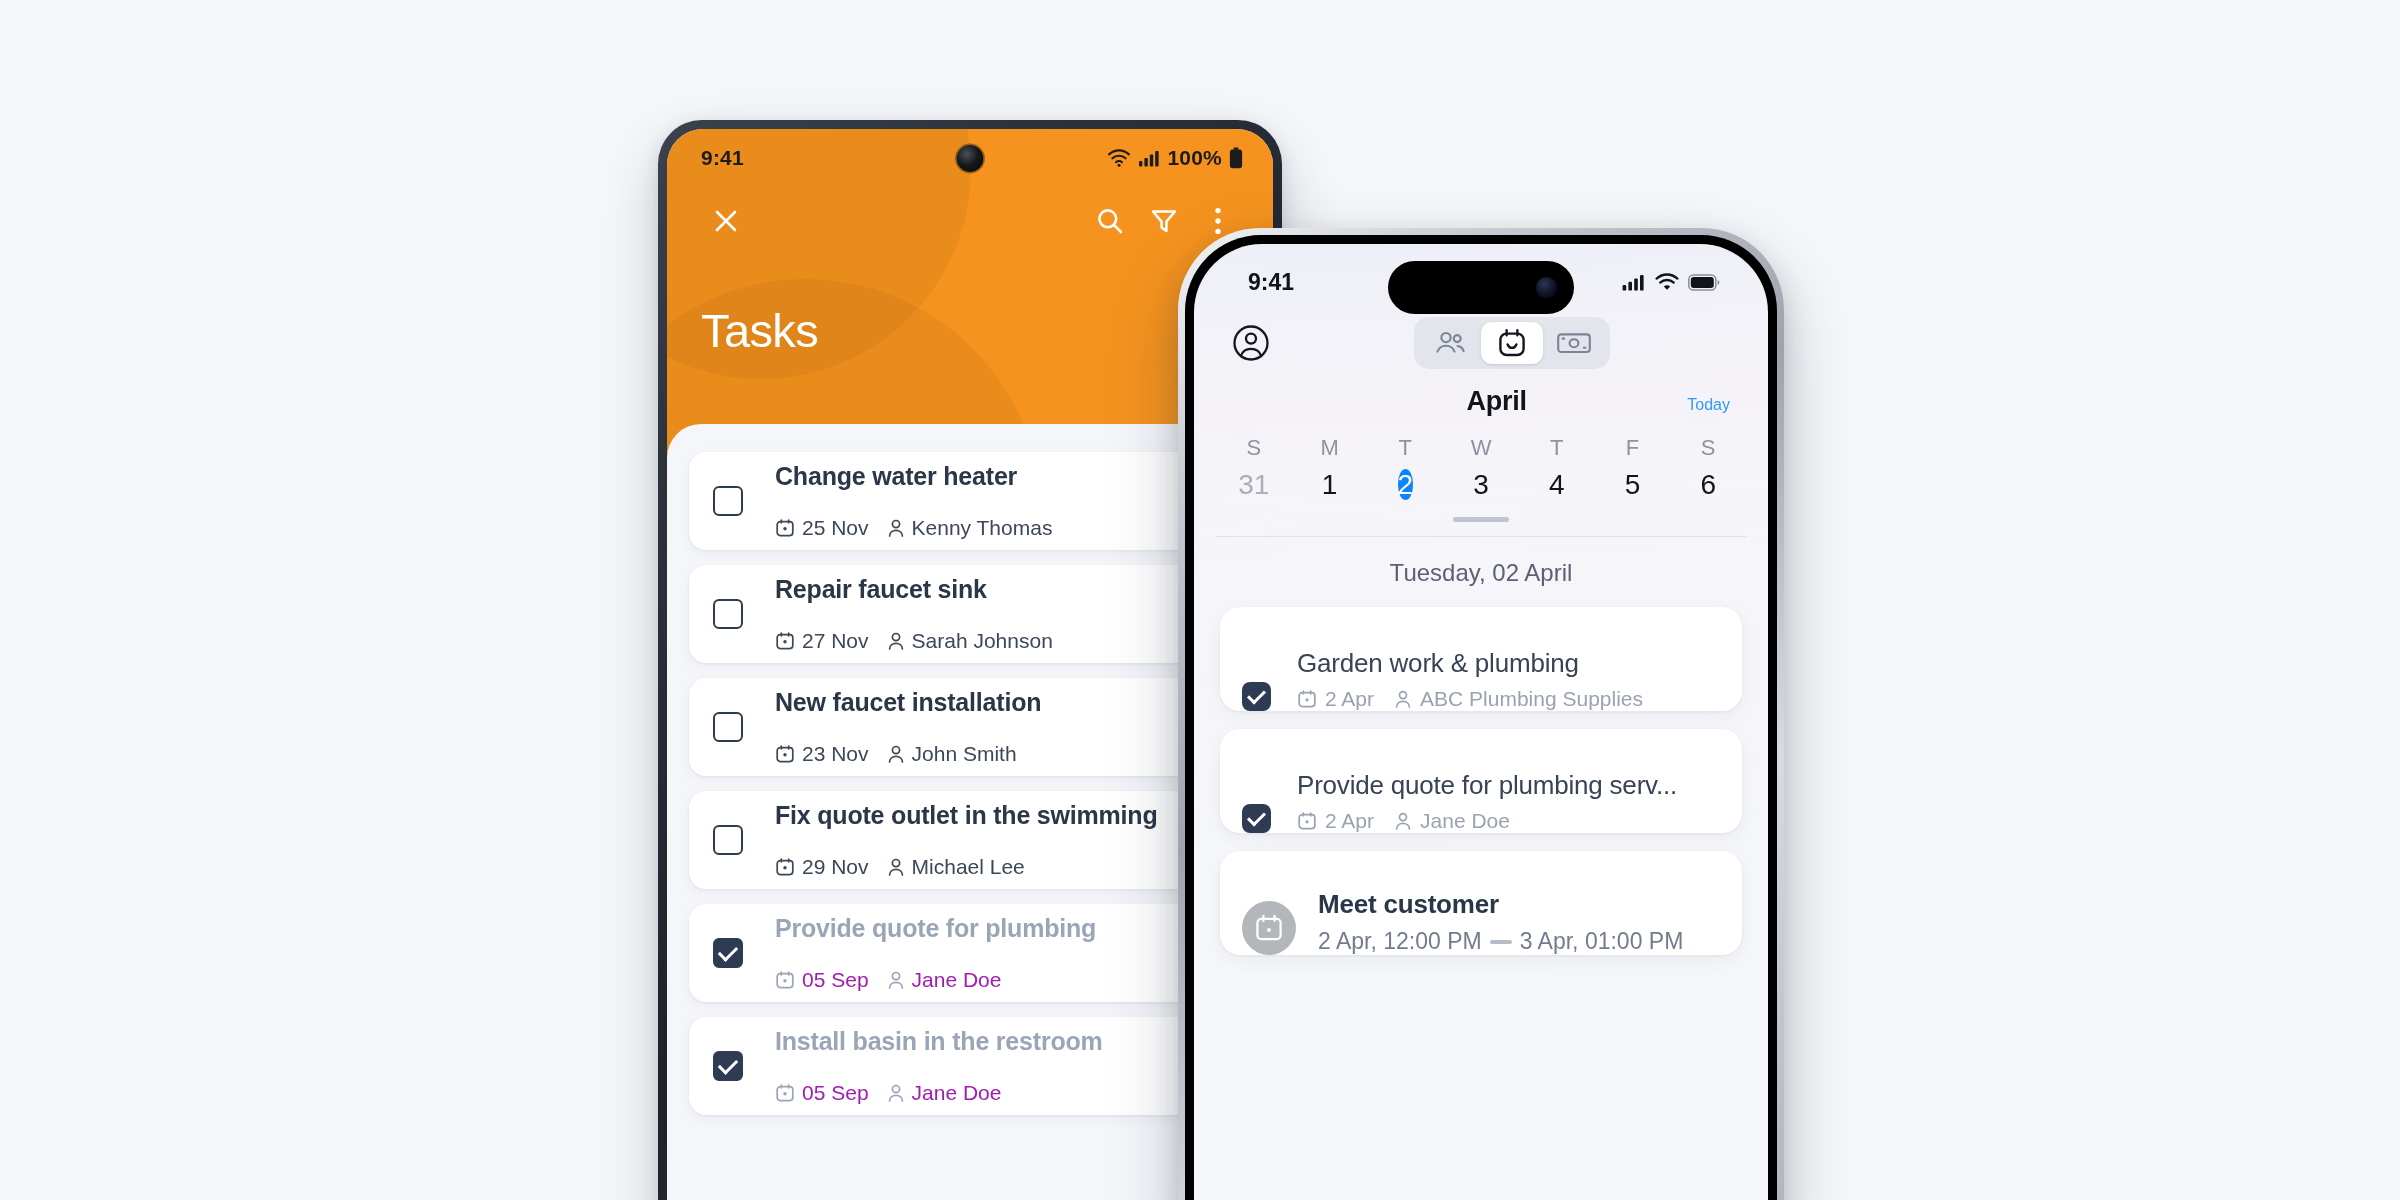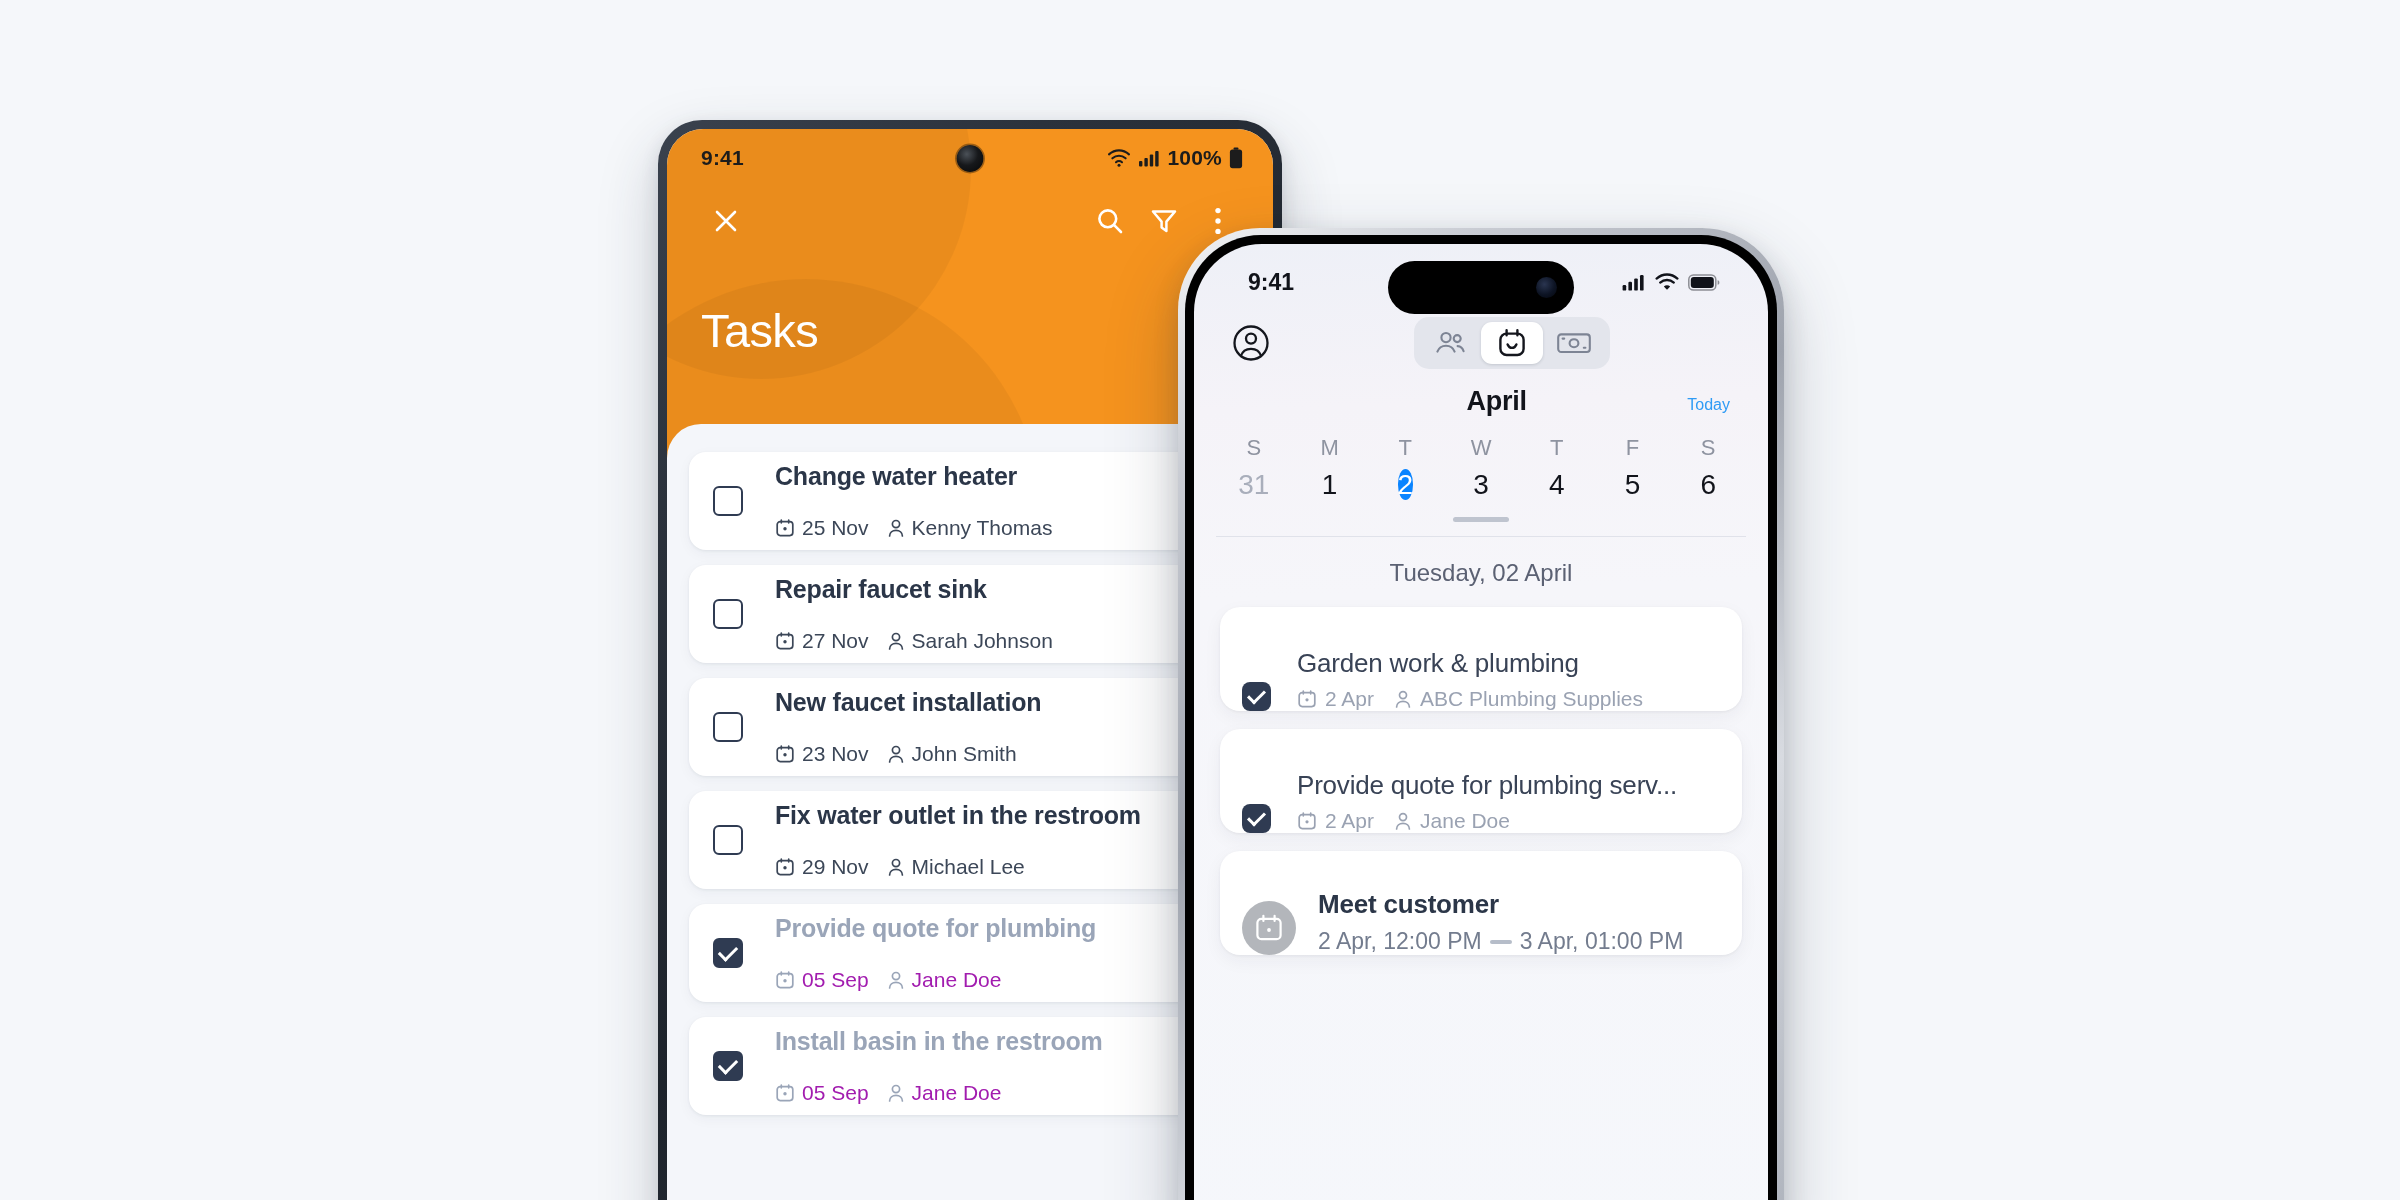--- a/index.html
+++ b/index.html
@@ -349,21 +349,21 @@
                   </svg>
                   <span>John Smith</span>
                 </span>
               </span>
             </span>
           </div>
 
           <div class="and-card">
             <span class="cbx"></span>
             <span class="and-body">
-              <span class="and-tt">Fix water outlet in the restroom</span>
+              <span class="and-tt">Fix quote outlet in the swimming</span>
               <span class="and-meta">
                 <span class="gp">
                   <svg class="ic-svg" width="20" height="20" viewBox="0 0 20 20" fill="none">
                     <rect x="2.2" y="3.6" width="15.6" height="14" rx="3" stroke="#3c4758" stroke-width="1.7"></rect>
                     <path d="M6.3 2.2v2.6M13.7 2.2v2.6" stroke="#3c4758" stroke-width="1.7" stroke-linecap="round"></path>
                     <circle cx="10" cy="10.8" r="1.7" fill="#3c4758"></circle>
                   </svg>
                   <span>29 Nov</span>
                 </span>
                 <span class="gp">

